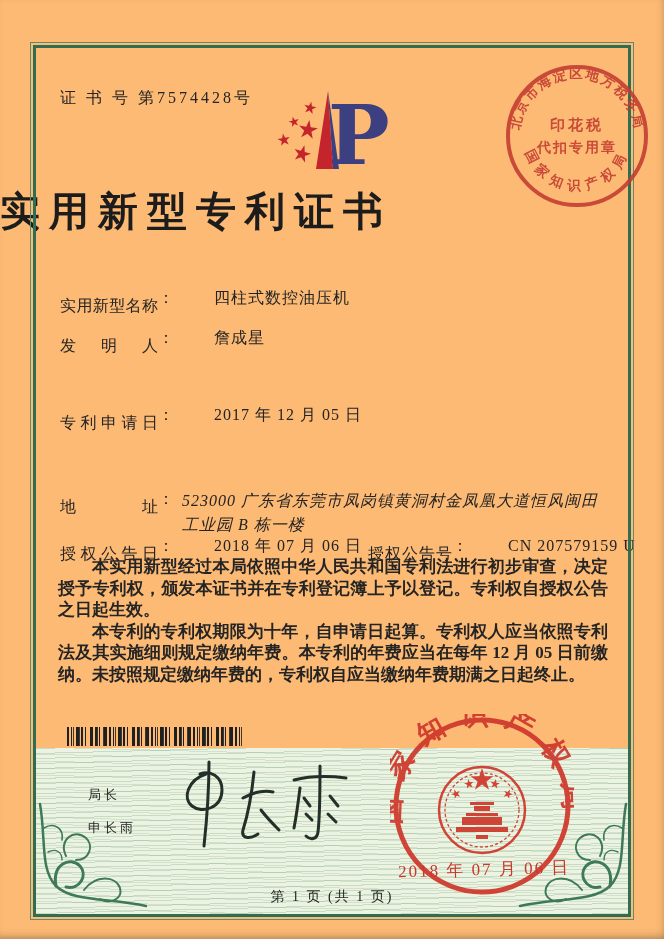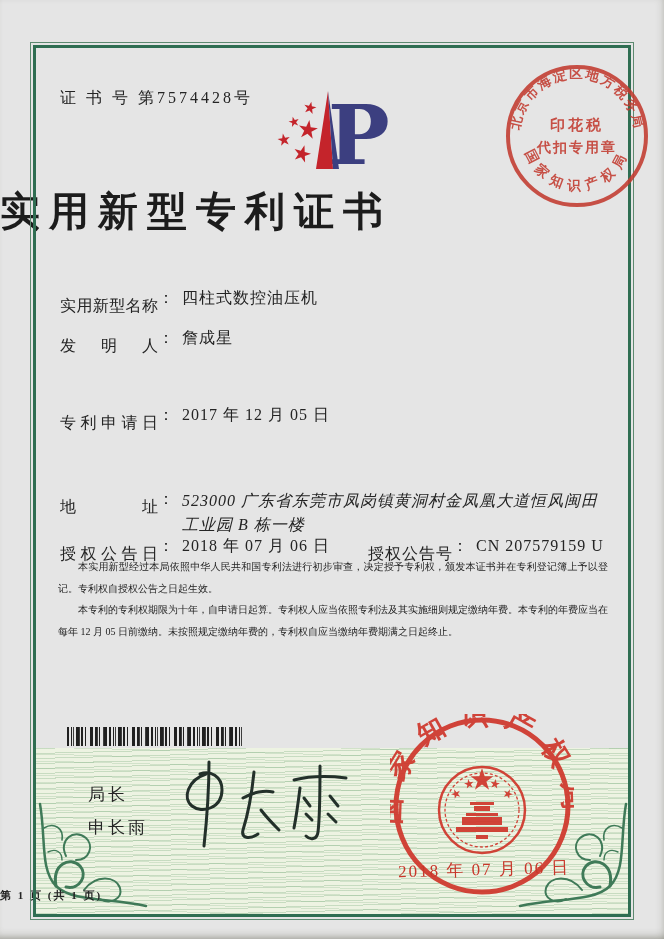--- a/index.html
+++ b/index.html
@@ -1,55 +1,55 @@
 <!DOCTYPE html>
 <html><head>
 <meta charset="utf-8">
 <style>
   html,body{margin:0;padding:0;}
   .page{
     position:relative;width:664px;height:939px;overflow:hidden;
-    background:#e5e5e5;
+    background:#fdba74;
     font-family:"Liberation Serif","DejaVu Serif",serif;
     color:#242424;
     box-shadow:inset 0 -8px 10px -7px rgba(60,60,40,.45), inset -5px 0 8px -5px rgba(60,60,40,.25);
   }
   .frame{position:absolute;left:30px;top:42px;width:602px;height:876px;border:1px solid #5d8a70;z-index:4;pointer-events:none;}
   .frame-inner{position:absolute;left:2px;top:2px;right:2px;bottom:2px;border:3px solid #2f6e52;}
   .guilloche{
     position:absolute;left:36px;top:748px;width:592px;height:166px;z-index:0;
     background-color:#edf3e2;
     background-image:
       repeating-linear-gradient(178.5deg, rgba(110,165,115,.30) 0 1px, rgba(255,255,255,0) 1px 5px),
       repeating-linear-gradient(181.5deg, rgba(110,165,115,.22) 0 1px, rgba(255,255,255,0) 1px 7px);
   }
   .cert-no{position:absolute;left:60px;top:88px;font-size:16px;letter-spacing:3px;z-index:2;}
   .title{position:absolute;left:0;top:184px;width:100%;font-size:40px;font-weight:bold;letter-spacing:9px;color:#1c1c1c;z-index:2;}
   .logo{position:absolute;left:272px;top:84px;z-index:2;}
   .tax-stamp{position:absolute;left:503px;top:62px;z-index:6;opacity:.88;}
   .field{position:absolute;left:60px;font-size:16px;z-index:2;white-space:nowrap;}
   .flabel{display:inline-block;width:98px;text-align:justify;text-align-last:justify;vertical-align:top;margin-top:8px;}
   .colon{display:inline-block;margin-right:8px;}
-  .fvalue{letter-spacing:1px;}
+  .fvalue{letter-spacing:1px;margin-left:32px;}
   .addr-val{display:inline-block;white-space:normal;width:440px;line-height:24px;vertical-align:top;letter-spacing:1px;font-style:italic;}
   .grant-no-field{left:368px;}
   .grant-no-field .flabel{width:84px;}
-  .paras{position:absolute;left:58px;top:556px;width:550px;z-index:2;font-size:10px;line-height:21.5px;text-align:justify;}
+  .paras{position:absolute;left:58px;top:556px;width:550px;z-index:2;font-size:17px;line-height:21.5px;text-align:justify;font-weight:bold;}
   .paras p{margin:0;text-indent:2em;}
   .barcode{
     position:absolute;left:67px;top:727px;width:176px;height:19px;z-index:2;
     background-image:
       repeating-linear-gradient(90deg,#202020 0 2px,rgba(0,0,0,0) 2px 4px,#202020 4px 5px,rgba(0,0,0,0) 5px 9px,#202020 9px 12px,rgba(0,0,0,0) 12px 14px),
       repeating-linear-gradient(90deg,rgba(32,32,32,.85) 0 1px,rgba(0,0,0,0) 1px 6px);
   }
-  .director{position:absolute;left:88px;top:778px;z-index:3;font-family:"Liberation Sans","DejaVu Sans",sans-serif;font-size:17px;line-height:33px;letter-spacing:3px;color:#262626;}
+  .director{position:absolute;left:88px;top:778px;z-index:3;font-family:"Liberation Sans","DejaVu Sans",sans-serif;font-size:13px;line-height:33px;letter-spacing:3px;color:#262626;}
   .signature{position:absolute;left:168px;top:758px;z-index:3;}
   .grant-seal{position:absolute;left:390px;top:714px;z-index:2;opacity:.93;}
   .seal-date{position:absolute;left:398px;top:858px;z-index:3;font-size:17px;letter-spacing:2px;color:#c8372b;transform:rotate(-1.5deg);white-space:nowrap;}
-  .footer{position:absolute;left:0;top:888px;width:100%;text-align:left;font-size:11px;letter-spacing:2px;z-index:2;font-weight:bold;}
+  .footer{position:absolute;left:0;top:888px;width:100%;text-align:center;font-size:14px;letter-spacing:2px;z-index:2;}
   .flourish{position:absolute;z-index:1;}
   .flourish.left{left:34px;top:798px;}
   .flourish.right{left:514px;top:798px;transform:scaleX(-1);}
 </style>
 </head>
 <body>
 
 <div class="page">
 
   <div class="guilloche"></div>

